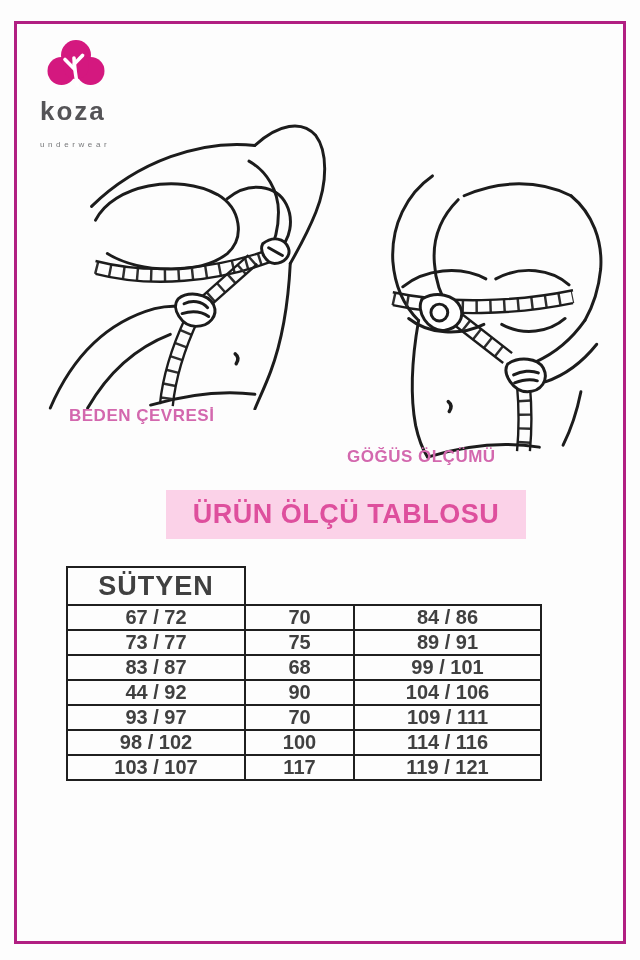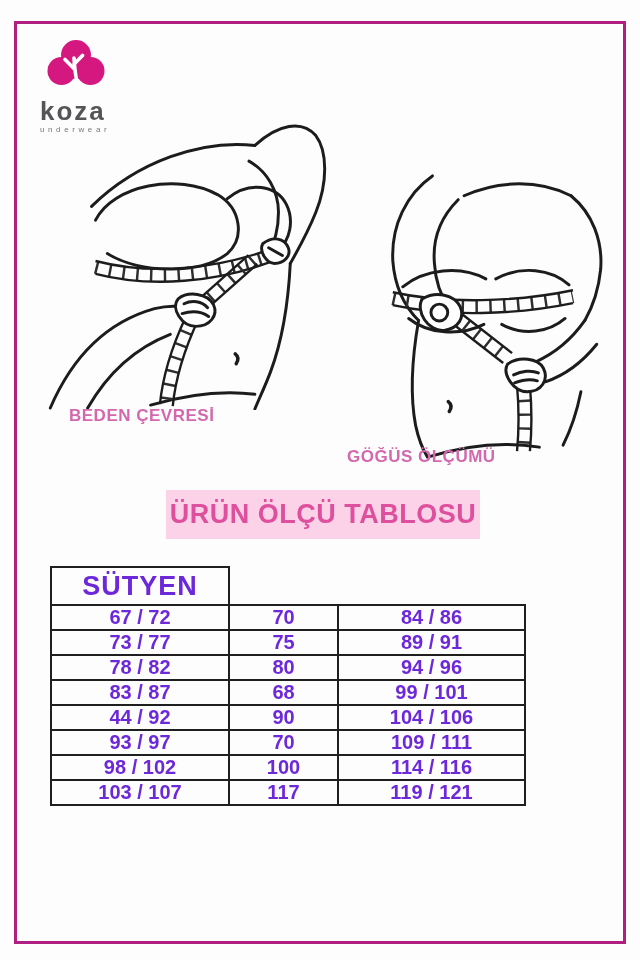--- a/index.html
+++ b/index.html
@@ -18,50 +18,50 @@
   }
   
   .logo { position:absolute; left:40px; top:38px; width:100px; text-align:left; }
   .logo svg { display:block; margin-left:6px; }
   .brand-name {
     font-size:26px; font-weight:700; color:#555457;
     letter-spacing:2px; line-height:1; margin-top:2px;
   }
   .brand-tagline {
     font-size:8px; font-weight:400; color:#77787a;
-    letter-spacing:3.6px; margin-top:1px;
+    letter-spacing:3.6px; margin-top:16px;
   }
   
   .fig { position:absolute; }
   .fig-left  { left:42px;  top:110px; }
   .fig-right { left:336px; top:170px; }
   .fig svg { display:block; }
   .rail  { fill:none; stroke:#1c1c1c; stroke-width:2.4; }
   .rungs { fill:none; stroke:#2e2e2e; stroke-width:13; stroke-dasharray:2.5 11.5; }
   .ln    { fill:none; stroke:#1c1c1c; stroke-width:3; stroke-linecap:round; stroke-linejoin:round; }
   .hand  { fill:#ffffff; stroke:#1c1c1c; stroke-width:3; stroke-linecap:round; stroke-linejoin:round; }
   .fig-label {
     position:absolute; width:220px; 
     font-size:17px; font-weight:700; color:#d368ae; letter-spacing:0.5px;
   }
   .fig-label-left  { left:69px;  top:406px; }
   .fig-label-right { left:347px; top:447px; }
   
   .banner {
-    position:absolute; left:166px; top:490px; width:314px; height:49px;
+    position:absolute; left:166px; top:490px; width:360px; height:49px;
     background:#fbd2e8;
     display:flex; align-items:center; justify-content:center;
     font-size:27px; font-weight:700; color:#de4f9d; letter-spacing:0.5px;
   }
   
   table.size-table {
-    position:absolute; left:50px; top:566px;
+    position:absolute; left:66px; top:566px;
     border-collapse:collapse; table-layout:fixed;
     width:474px;
-    font-weight:700; color:#6d28d9;
+    font-weight:700; color:#404040;
   }
   .size-table td { border:2px solid #1f1f1f; text-align:center; vertical-align:middle; }
   .size-table td.ghost { border:none; background:transparent; }
   .row-title td { height:38px; font-size:27px; letter-spacing:1px; }
   .row-head  td { height:62px; font-size:19px; line-height:1.25; }
   .row-head  td.col-size { font-size:22px; }
   .row-data  td { height:16px; font-size:20px; }
 </style>
 </head>
 <body>
@@ -187,25 +187,20 @@
     <td>67 / 72</td>
     <td>70</td>
     <td>84 / 86</td>
   </tr>
   <tr class="row-data">
     <td>73 / 77</td>
     <td>75</td>
     <td>89 / 91</td>
   </tr>
   <tr class="row-data">
-    <td>78 / 82</td>
-    <td>80</td>
-    <td>94 / 96</td>
-  </tr>
-  <tr class="row-data">
     <td>83 / 87</td>
     <td>68</td>
     <td>99 / 101</td>
   </tr>
   <tr class="row-data">
     <td>44 / 92</td>
     <td>90</td>
     <td>104 / 106</td>
   </tr>
   <tr class="row-data">

